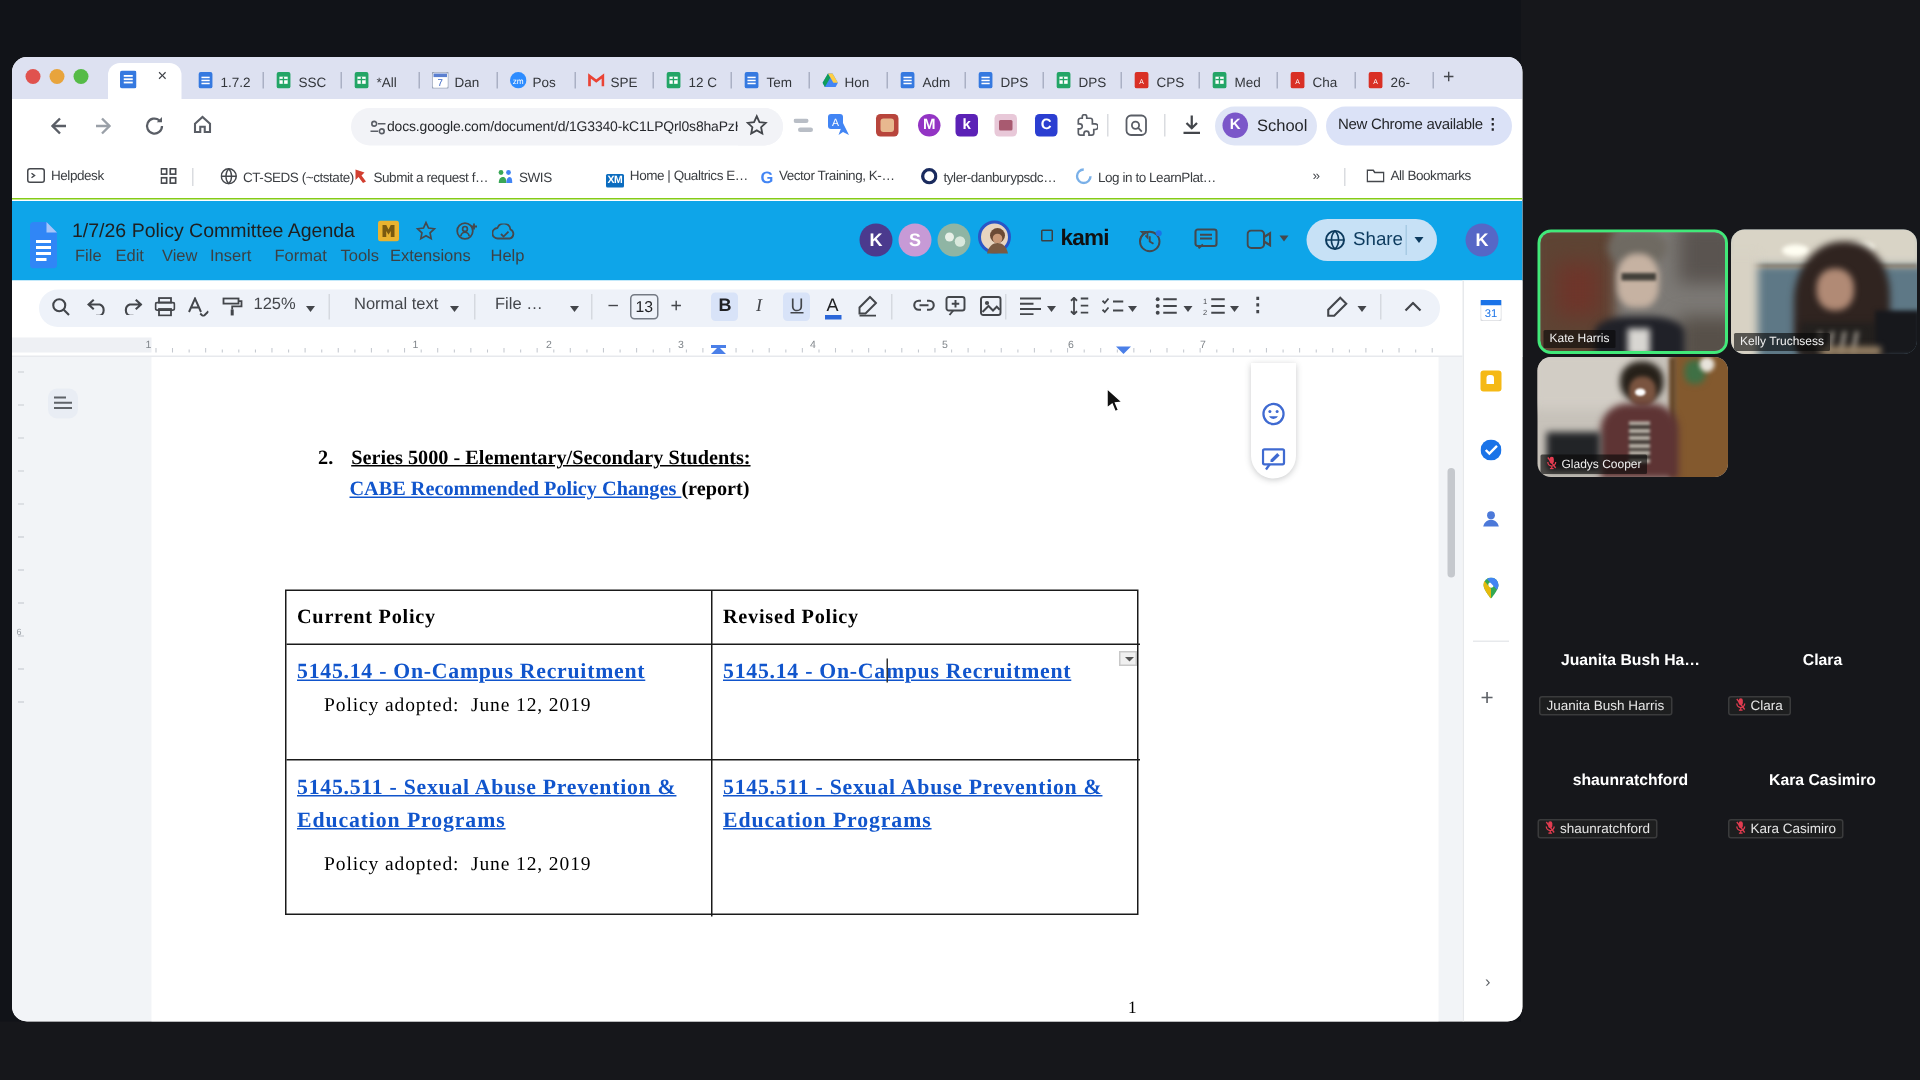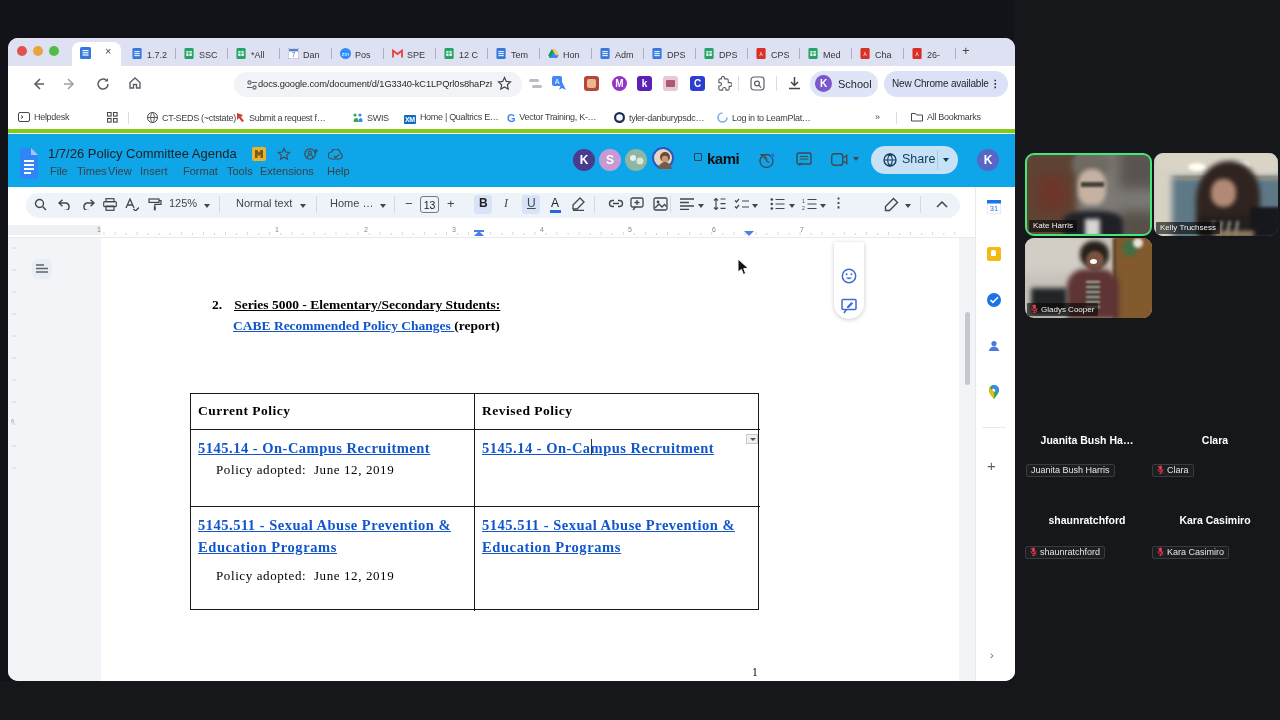--- a/index.html
+++ b/index.html
@@ -14,21 +14,21 @@
 .tab{position:absolute;top:5px;height:23px;font-size:9px;color:#33363b;white-space:nowrap;overflow:hidden}
 .tab .fav{position:absolute;left:8px;top:5px;width:11px;height:11px}
 .tab .lbl{position:absolute;left:23px;top:7px}
 .tabdiv{position:absolute;top:10px;width:1px;height:11px;background:#aab0c4}
 #activetab{position:absolute;left:64px;top:4px;width:49px;height:24px;background:#fff;border-radius:8px 8px 0 0}
 
 #ctoolbar{position:absolute;left:0;top:28px;width:100%;height:37px;background:#fff}
 #omni{position:absolute;left:226px;top:6px;height:25px;width:288px;background:#f2f3f7;border-radius:13px;font-size:9.3px;color:#26282c;line-height:25px;padding-left:24px;white-space:nowrap;overflow:hidden;letter-spacing:-.1px}
 .chip{position:absolute;top:5px;height:26px;border-radius:13px;font-size:11px;color:#24262a;line-height:26px}
 
-#bookmarks{position:absolute;left:0;top:65px;width:100%;height:30px;background:#fff;border-bottom:4px solid #84cc16;font-size:9px;color:#3b3e42;letter-spacing:-.3px}
+#bookmarks{position:absolute;left:0;top:65px;width:100%;height:30px;background:#fff;border-bottom:1px solid #84cc16;font-size:9px;color:#3b3e42;letter-spacing:-.3px}
 .bm{position:absolute;top:9px;white-space:nowrap}
 .bmi{display:inline-block;vertical-align:-2px;margin-right:4px}
 
 #dheader{position:absolute;left:0;top:96px;width:100%;height:53px;background:#0ea5e9}
 #dtitle{position:absolute;left:40px;top:12px;font-size:13px;color:#1f1f1f}
 .hmenu{position:absolute;top:31px;font-size:11px;color:#3c4043}
 .av{position:absolute;border-radius:50%;text-align:center;color:#fff;font-weight:bold}
 
 #dtoolbar{position:absolute;left:0;top:149px;width:100%;height:35px;background:#fff}
 #dtbpill{position:absolute;left:18px;top:6px;width:934px;height:25px;background:#eef2f9;border-radius:13px}
@@ -364,21 +364,21 @@
           </g>
         </svg>
 <div class="abs" style="left:120px;top:9px;width:1px;height:12px;background:#dadce0"></div>
 <div class="bm" style="left:139px"><svg class="bmi" width="11" height="11" viewBox="0 0 11 11">
             <circle cx="5.5" cy="5.5" r="5" fill="none" stroke="#45484d"></circle>
             <path d="M.5 5.5h10M5.5.5c2.5 2.5 2.5 7.5 0 10-2.5-2.5-2.5-7.5 0-10z" fill="none" stroke="#45484d" stroke-width=".9"></path>
           </svg>CT-SEDS (~ctstate)</div>
 <div class="bm" style="left:227px"><svg class="bmi" width="10" height="11" viewBox="0 0 10 11">
             <path d="M2 1l6 2-2 2 3 4-2 1-3-4-2 2z" fill="#d23f31"></path>
           </svg>Submit a request f…</div>
-<div class="bm" style="left:344px"><svg class="bmi" width="11" height="11" viewBox="0 0 11 11">
+<div class="bm" style="left:323px"><svg class="bmi" width="11" height="11" viewBox="0 0 11 11">
             <circle cx="3" cy="3" r="1.6" fill="#3aa757"></circle>
             <circle cx="8" cy="3" r="1.6" fill="#4285f4"></circle>
             <path d="M1.5 10c0-2.5 1-4 2.8-4s2.2 1.5 2.2 4z" fill="#3aa757"></path>
             <path d="M6.5 10c0-2.5 1-4 2.3-4 1.3 0 1.7 1.5 1.7 4z" fill="#4285f4"></path>
           </svg>SWIS</div>
 <div class="bm" style="left:396px"><span class="bmi" style="background:#0b6cbf;color:#fff;font-size:7px;font-weight:bold;padding:1px 1px;border-radius:1px">XM</span>Home | Qualtrics E…</div>
 <div class="bm" style="left:499px"><span class="bmi" style="color:#4285f4;font-weight:bold;font-size:11px">G</span>Vector Training, K-…</div>
 <div class="bm" style="left:606px"><svg class="bmi" width="11" height="11" viewBox="0 0 11 11">
             <circle cx="5.5" cy="5.5" r="4.4" fill="none" stroke="#1a2b5e" stroke-width="2.2"></circle>
           </svg>tyler-danburypsdc…</div>
@@ -414,21 +414,21 @@
           <circle cx="6" cy="7" r="5.2" fill="none" stroke="#45484d" stroke-width="1.2"></circle>
           <circle cx="6" cy="5.6" r="1.6" fill="none" stroke="#45484d" stroke-width="1.1"></circle>
           <path d="M3.2 10.4c.4-1.7 1.5-2.6 2.8-2.6s2.4.9 2.8 2.6" fill="none" stroke="#45484d" stroke-width="1.1"></path>
           <path d="M12 2v4M10 4h4" stroke="#45484d" stroke-width="1.2"></path>
         </svg>
 <svg class="abs" style="left:320px;top:15px" width="16" height="11" viewBox="0 0 16 11">
           <path d="M4 10A3.5 3.5 0 0 1 3.6 3 4.5 4.5 0 0 1 12.3 4 3.2 3.2 0 0 1 12 10z" fill="none" stroke="#45484d" stroke-width="1.2"></path>
           <path d="M6 7l1.7 1.7L11 5.4" fill="none" stroke="#45484d" stroke-width="1.2"></path>
         </svg>
 <div class="hmenu" style="left:42px">File</div>
-<div class="hmenu" style="left:69px">Times</div>
+<div class="hmenu" style="left:69px">Edit</div>
 <div class="hmenu" style="left:100px">View</div>
 <div class="hmenu" style="left:132px">Insert</div>
 <div class="hmenu" style="left:175px">Format</div>
 <div class="hmenu" style="left:219px">Tools</div>
 <div class="hmenu" style="left:252px">Extensions</div>
 <div class="hmenu" style="left:319px">Help</div>
 <div class="av" style="left:565px;top:15px;width:22px;height:22px;background:#4b3a8e;font-size:12px;line-height:22px">K</div>
 <div class="av" style="left:591px;top:15px;width:22px;height:22px;background:#c79ad6;font-size:12px;line-height:22px">S</div>
 <div class="av" style="left:617px;top:15px;width:22px;height:22px;background:#8fb5a4"><svg width="22" height="22" viewBox="0 0 22 22">
             <circle cx="8" cy="9" r="3" fill="#e8f0e8"></circle>
@@ -493,21 +493,21 @@
           <rect x="1" y="1" width="10" height="3.4" fill="none" stroke="#43464b" stroke-width="1.2"></rect>
           <path d="M11 2.7h2v3.6H6.8v2" fill="none" stroke="#43464b" stroke-width="1.2"></path>
           <rect x="5.8" y="8.3" width="2" height="4" fill="#43464b"></rect>
         </svg>
 <div class="ti" style="left:161px;top:10px">125%</div>
 <div class="abs" style="left:196px;top:17px;width:0;height:0;border-left:3.5px solid transparent;border-right:3.5px solid transparent;border-top:4px solid #43464b"></div>
 <div class="abs" style="left:211px;top:9px;width:1px;height:17px;background:#d5d9e0"></div>
 <div class="ti" style="left:228px;top:10px">Normal text</div>
 <div class="abs" style="left:292px;top:17px;width:0;height:0;border-left:3.5px solid transparent;border-right:3.5px solid transparent;border-top:4px solid #43464b"></div>
 <div class="abs" style="left:308px;top:9px;width:1px;height:17px;background:#d5d9e0"></div>
-<div class="ti" style="left:322px;top:10px">Home …</div>
+<div class="ti" style="left:322px;top:10px">File …</div>
 <div class="abs" style="left:372px;top:17px;width:0;height:0;border-left:3.5px solid transparent;border-right:3.5px solid transparent;border-top:4px solid #43464b"></div>
 <div class="abs" style="left:386px;top:9px;width:1px;height:17px;background:#d5d9e0"></div>
 <div class="ti" style="left:397px;top:9px;font-size:13px">−</div>
 <div class="abs" style="left:412px;top:9px;width:19px;height:17px;border:1px solid #747a84;border-radius:3px;font-size:10.5px;color:#202124;text-align:center;line-height:16px">13</div>
 <div class="ti" style="left:439px;top:9px;font-size:13px">+</div>
 <div class="abs" style="left:466px;top:8px;width:18px;height:19px;background:#d8e3f8;border-radius:3px"></div>
 <div class="ti" style="left:471px;top:9px;font-weight:bold;font-size:12px;color:#202124">B</div>
 <div class="ti" style="left:496px;top:9px;font-style:italic;font-size:12px;font-family:'Liberation Serif',serif">I</div>
 <div class="abs" style="left:514px;top:8px;width:18px;height:19px;background:#d8e3f8;border-radius:3px"></div>
 <div class="ti" style="left:519px;top:9px;text-decoration:underline;font-size:12px">U</div>

